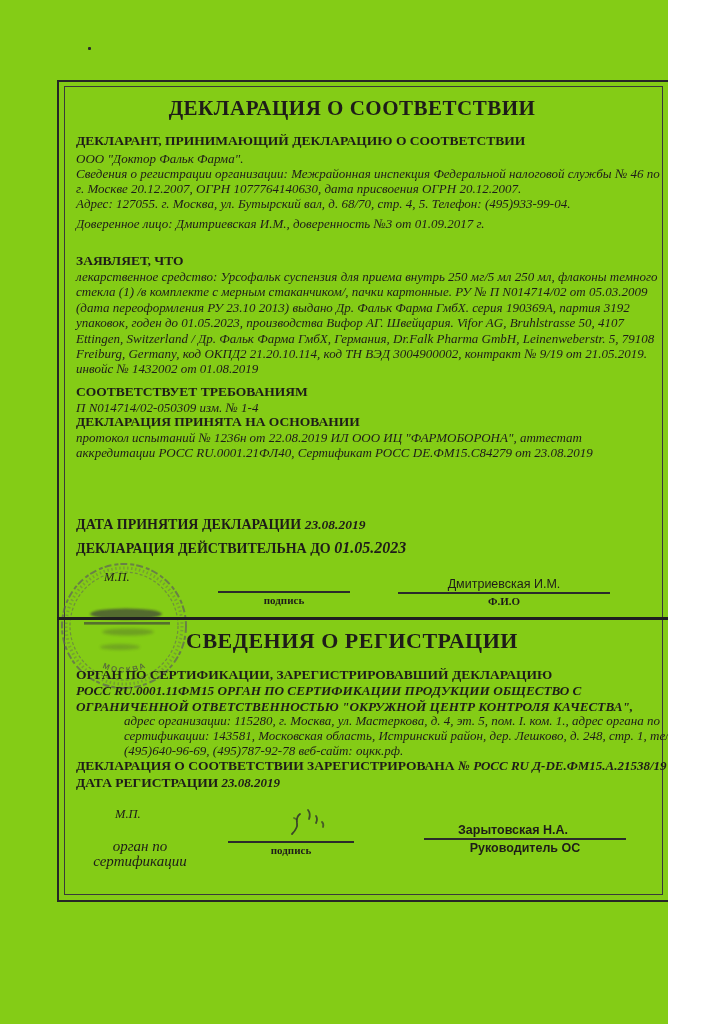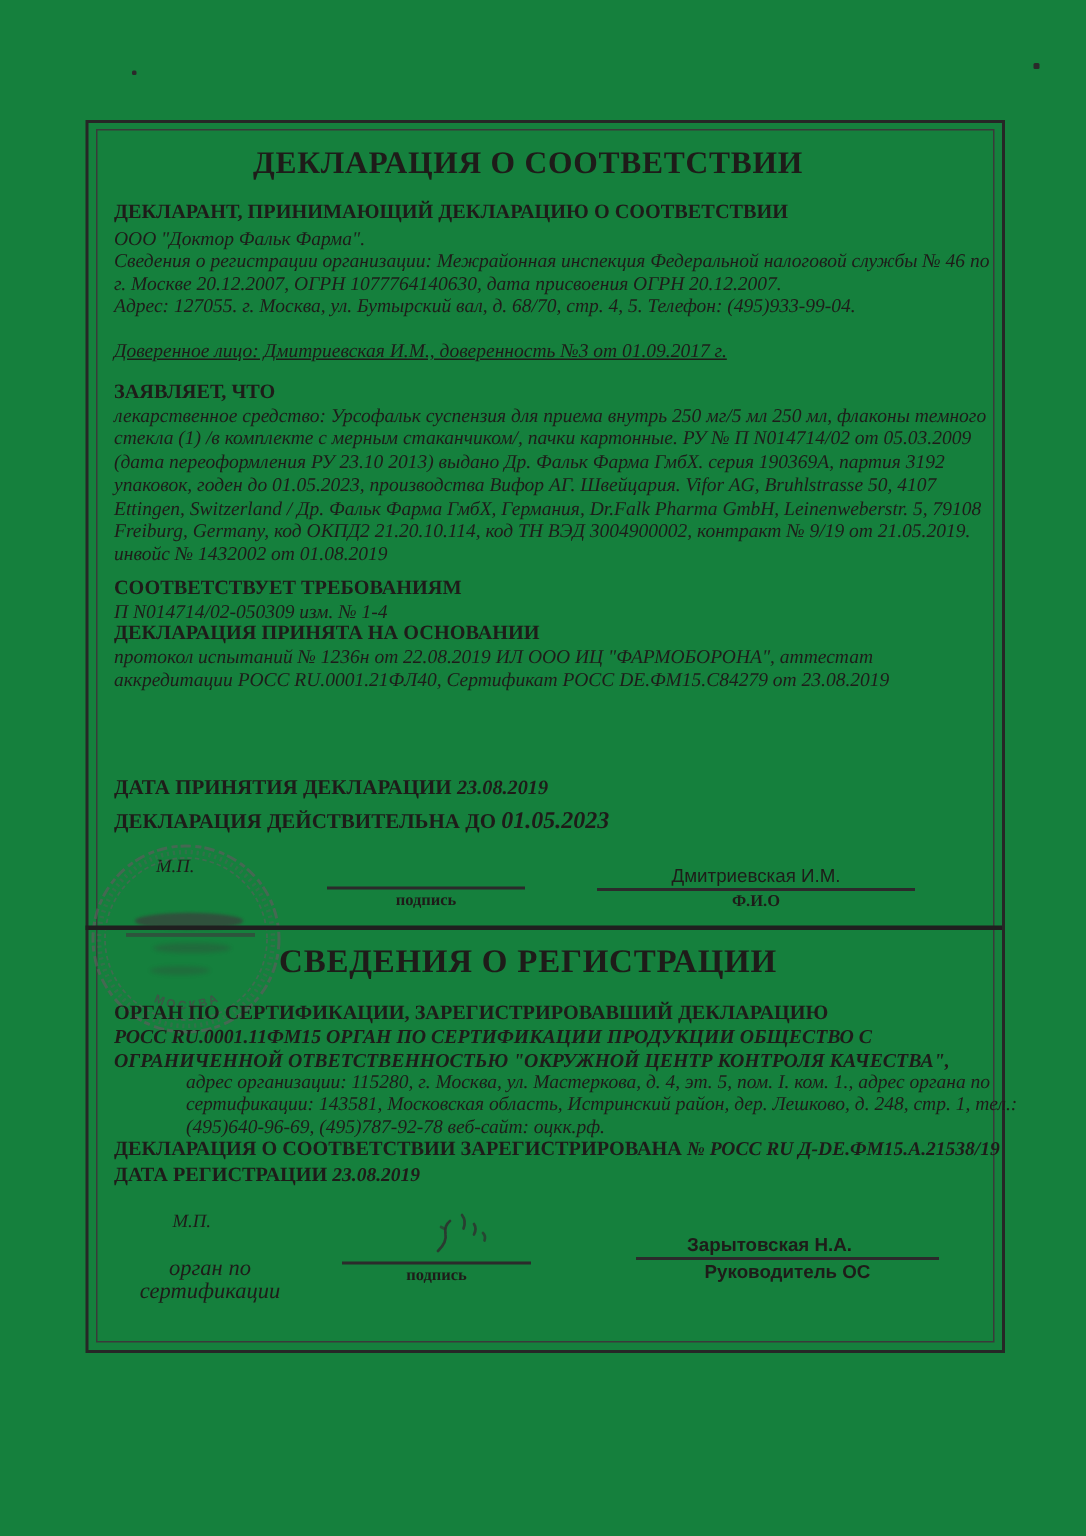--- a/index.html
+++ b/index.html
@@ -1,19 +1,19 @@
 <!DOCTYPE html>
 <html><head>
 <meta charset="utf-8">
 <style>
   html,body{margin:0;padding:0;}
   .page{
     position:relative;
-    width:724px;height:1024px;
-    background:#15803d;
+    width:668px;height:1024px;
+    background:#84cc16;
     font-family:"Liberation Serif", serif;
     color:#1e1c19;
     overflow:hidden;
   }
   .abs{position:absolute;}
   .speck{position:absolute;width:3px;height:3px;background:#2a2a2a;border-radius:1px;}
   .frame{
     position:absolute;left:57px;top:80px;width:609px;height:818px;
     border:2px solid #262626;
   }
@@ -54,21 +54,21 @@
 
   <div class="abs h" style="left:76px;top:133px;width:584px;">ДЕКЛАРАНТ, ПРИНИМАЮЩИЙ ДЕКЛАРАЦИЮ О СООТВЕТСТВИИ</div>
 
   <div class="abs it body-t" style="left:76px;top:151px;width:584px;">ООО "Доктор Фальк Фарма".</div>
 
   <div class="abs it body-t" style="left:76px;top:166px;width:586px;">Сведения о регистрации организации: Межрайонная инспекция Федеральной налоговой службы № 46 по г. Москве 20.12.2007, ОГРН 1077764140630, дата присвоения ОГРН 20.12.2007.</div>
 
   <div class="abs it body-t" style="left:76px;top:196px;width:586px;">Адрес: 127055. г. Москва, ул. Бутырский вал, д. 68/70, стр. 4, 5. Телефон: (495)933-99-04.</div>
 
 
-  <div class="abs it body-t" style="left:76px;top:226px;width:586px;text-decoration:underline;">Доверенное лицо: Дмитриевская И.М., доверенность №3 от 01.09.2017 г.</div>
+  <div class="abs it body-t" style="left:76px;top:216px;width:586px;">Доверенное лицо: Дмитриевская И.М., доверенность №3 от 01.09.2017 г.</div>
 
   <div class="abs h" style="left:76px;top:253px;width:584px;">ЗАЯВЛЯЕТ, ЧТО</div>
 
   <div class="abs it body-t" style="left:76px;top:269px;width:588px;line-height:15.4px;">лекарственное средство: Урсофальк суспензия для приема внутрь 250 мг/5 мл 250 мл, флаконы темного стекла (1) /в комплекте с мерным стаканчиком/, пачки картонные. РУ № П N014714/02 от 05.03.2009 (дата переоформления РУ 23.10 2013) выдано Др. Фальк Фарма ГмбХ. серия 190369А, партия 3192 упаковок, годен до 01.05.2023, производства Вифор АГ. Швейцария. Vifor AG, Bruhlstrasse 50, 4107 Ettingen, Switzerland / Др. Фальк Фарма ГмбХ, Германия, Dr.Falk Pharma GmbH, Leinenweberstr. 5, 79108 Freiburg, Germany, код ОКПД2 21.20.10.114, код ТН ВЭД 3004900002, контракт № 9/19 от 21.05.2019. инвойс № 1432002 от 01.08.2019</div>
 
   <div class="abs h" style="left:76px;top:384px;width:584px;">СООТВЕТСТВУЕТ ТРЕБОВАНИЯМ</div>
 
   <div class="abs it body-t" style="left:76px;top:400px;width:584px;">П N014714/02-050309 изм. № 1-4</div>
 
   <div class="abs h" style="left:76px;top:414px;width:584px;">ДЕКЛАРАЦИЯ ПРИНЯТА НА ОСНОВАНИИ</div>

